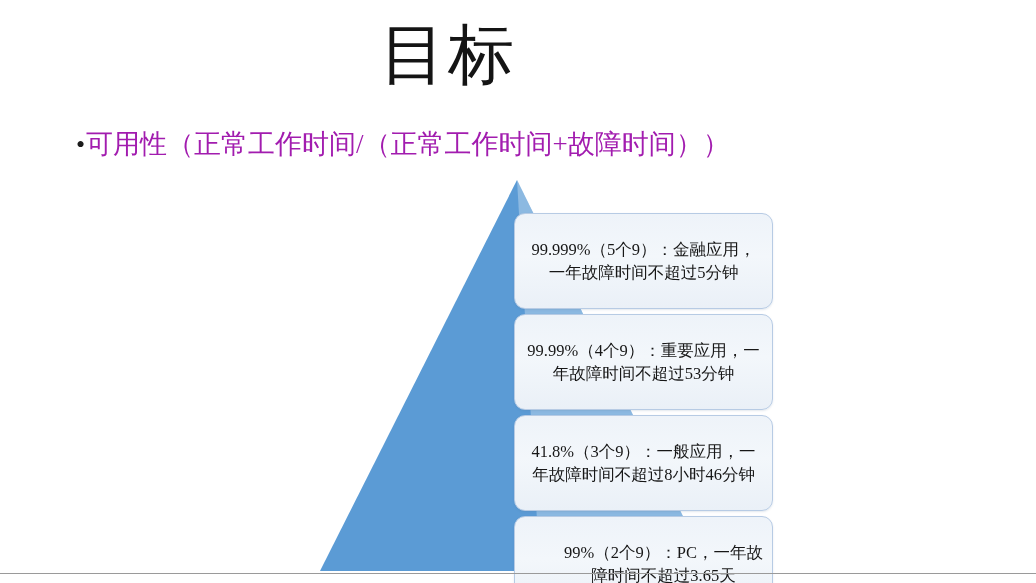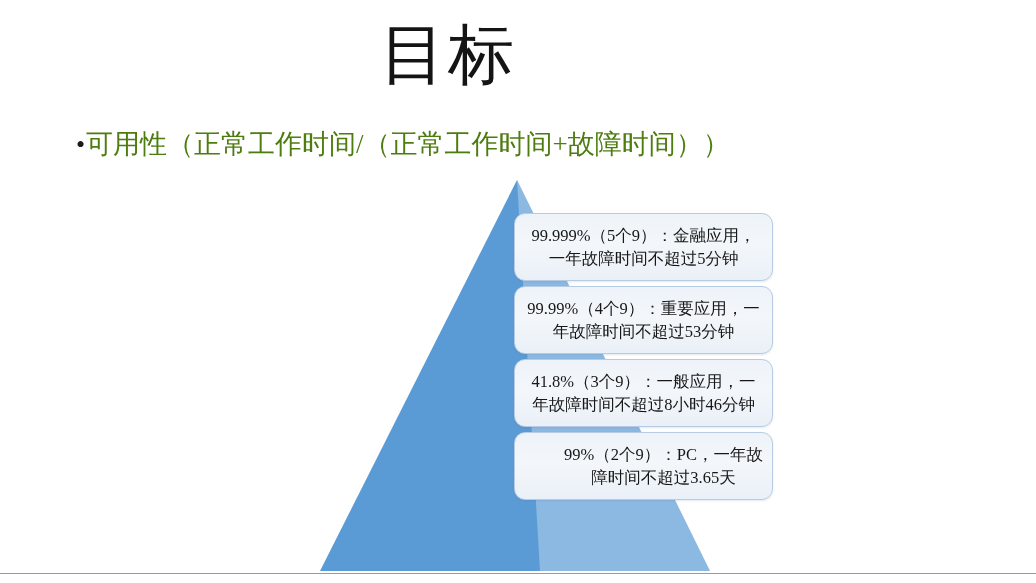--- a/index.html
+++ b/index.html
@@ -45,21 +45,21 @@
   .bullet-dot {
     font-size: 26px;
     line-height: 1;
     color: #1b1b1b;
     margin-right: 1px;
   }
   .bullet-text {
     font-family: "Liberation Serif", "DejaVu Serif", serif;
     font-size: 27px;
     line-height: 1.2;
-    color: #4d7c0f;
+    color: #a21caf;
     white-space: nowrap;
   }
 
   
   .pyramid-wrap {
     position: absolute;
     left: 300px;
     top: 172px;
     width: 430px;
     height: 405px;
@@ -76,21 +76,21 @@
   .boxes {
     position: absolute;
     left: 514px;
     top: 213px;
     width: 259px;
   }
   .callout {
     position: relative;
     box-sizing: border-box;
     width: 259px;
-    height: 68px;
+    height: 96px;
     margin-bottom: 5px;
     border: 1px solid #b7cbe4;
     border-radius: 11px;
     background: linear-gradient(180deg, #eef3f9 0%, #f3f7fb 45%, #eaf0f7 100%);
     display: flex;
     align-items: center;
     justify-content: center;
     box-shadow: 0 1px 2px rgba(80,110,150,0.16);
   }
   .callout:last-child {

